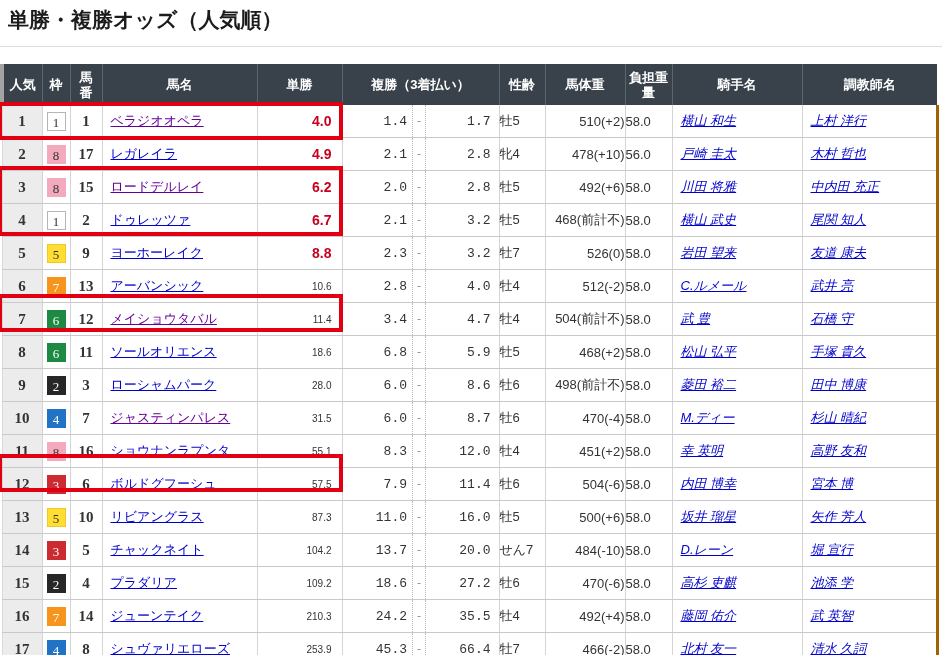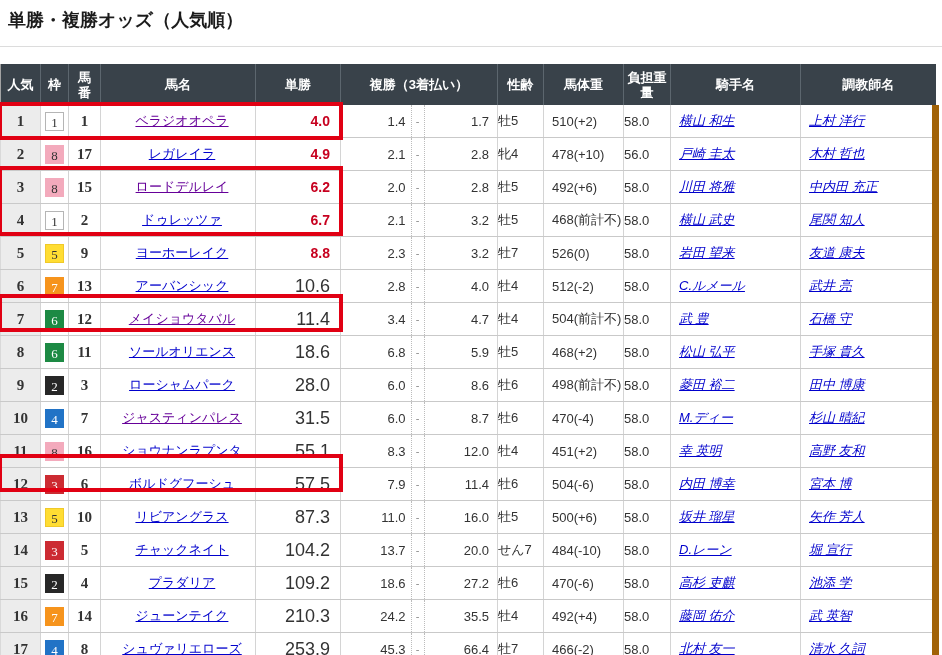--- a/index.html
+++ b/index.html
@@ -1,42 +1,42 @@
 <!DOCTYPE html>
 <html><head>
 <meta charset="utf-8">
 <style>
   html,body{margin:0;padding:0;background:#fff;}
   body{width:942px;height:655px;overflow:hidden;font-family:"Liberation Sans","DejaVu Sans",sans-serif;color:#333;}
   .page{position:relative;width:942px;}
-  .page-title{font-size:18px;font-weight:bold;color:#1b1b1b;margin:0;padding:11px 0 0 8px;line-height:18px;}
+  .page-title{font-size:21px;font-weight:bold;color:#1b1b1b;margin:0;padding:11px 0 0 8px;line-height:18px;}
   .title-divider{border:0;border-top:1px solid #dcdcdc;margin:17px 0 0 0;height:0;}
   .table-wrap{position:relative;margin-top:17px;}
   table.odds{border-collapse:collapse;table-layout:fixed;width:935px;}
   thead th{background:#39424a;color:#fff;font-size:13px;font-weight:bold;text-align:center;vertical-align:middle;height:41px;padding:0 3px;border-left:1px solid #5c666e;line-height:15px;}
-  thead th:first-child{border-left:1px solid #a3a3a3;}
+  thead th:first-child{border-left:4px solid #a3a3a3;}
   tbody td{height:32px;padding:0;border-bottom:1px solid #c9c9c9;border-left:1px solid #d4d4d4;font-size:13px;vertical-align:middle;background:#fff;}
   tbody td:first-child{border-left:1px solid #d9d9d9;}
-  tbody td:last-child{border-right:7px solid #a16207;}
+  tbody td:last-child{border-right:3px solid #a16207;}
   .c-rank{background:#ececec !important;text-align:center;font-family:"Liberation Serif","DejaVu Serif",serif;font-size:15px;font-weight:bold;color:#333;}
   .c-waku{text-align:center;}
   .waku-box{display:inline-block;width:19px;height:19px;line-height:19px;text-align:center;font-family:"Liberation Serif","DejaVu Serif",serif;font-size:13px;box-sizing:border-box;}
   .c-num{text-align:center;font-family:"Liberation Serif","DejaVu Serif",serif;font-size:15px;font-weight:bold;}
-  .c-name{text-align:center;padding-left:8px;}
+  .c-name{text-align:left;padding-left:8px;}
   a.hlink{color:#0000cc;text-decoration:underline;}
   a.hlink.visited{color:#660099;}
-  .c-win{text-align:right;padding-right:10px;font-size:18px;color:#333;}
+  .c-win{text-align:right;padding-right:10px;font-size:10px;color:#333;}
   .c-win.hot{color:#c7001f;font-weight:bold;font-size:14px;}
   .c-place{padding:0;}
-  .place-flex{display:flex;align-items:center;height:32px;}
+  .place-flex{display:flex;align-items:center;height:32px;font-family:Liberation Mono, monospace;}
   .p-min{flex:1;text-align:right;padding-right:5px;color:#333;}
   .p-dash{width:14px;text-align:center;color:#8a8a8a;font-size:11px;border-left:1px dotted #bcbcbc;border-right:1px dotted #bcbcbc;height:32px;line-height:32px;box-sizing:border-box;}
   .p-max{flex:1;text-align:right;padding-right:8px;color:#333;}
   .c-sex{text-align:left;}
-  .c-weight{text-align:left;padding-left:8px;margin-top:30px;}
+  .c-weight{text-align:right;padding-left:8px;margin-top:30px;}
   .c-load{text-align:left;padding-right:7px;}
   .c-jockey,.c-trainer{text-align:left;padding-left:8px;font-style:italic;}
   .hl-box{position:absolute;left:-2px;width:345px;border:4px solid #e10013;box-sizing:border-box;pointer-events:none;z-index:5;}
 </style>
 </head>
 <body>
 
 <div class="page">
   <h1 class="page-title">単勝・複勝オッズ（人気順）</h1>
   <div class="title-divider"></div>

